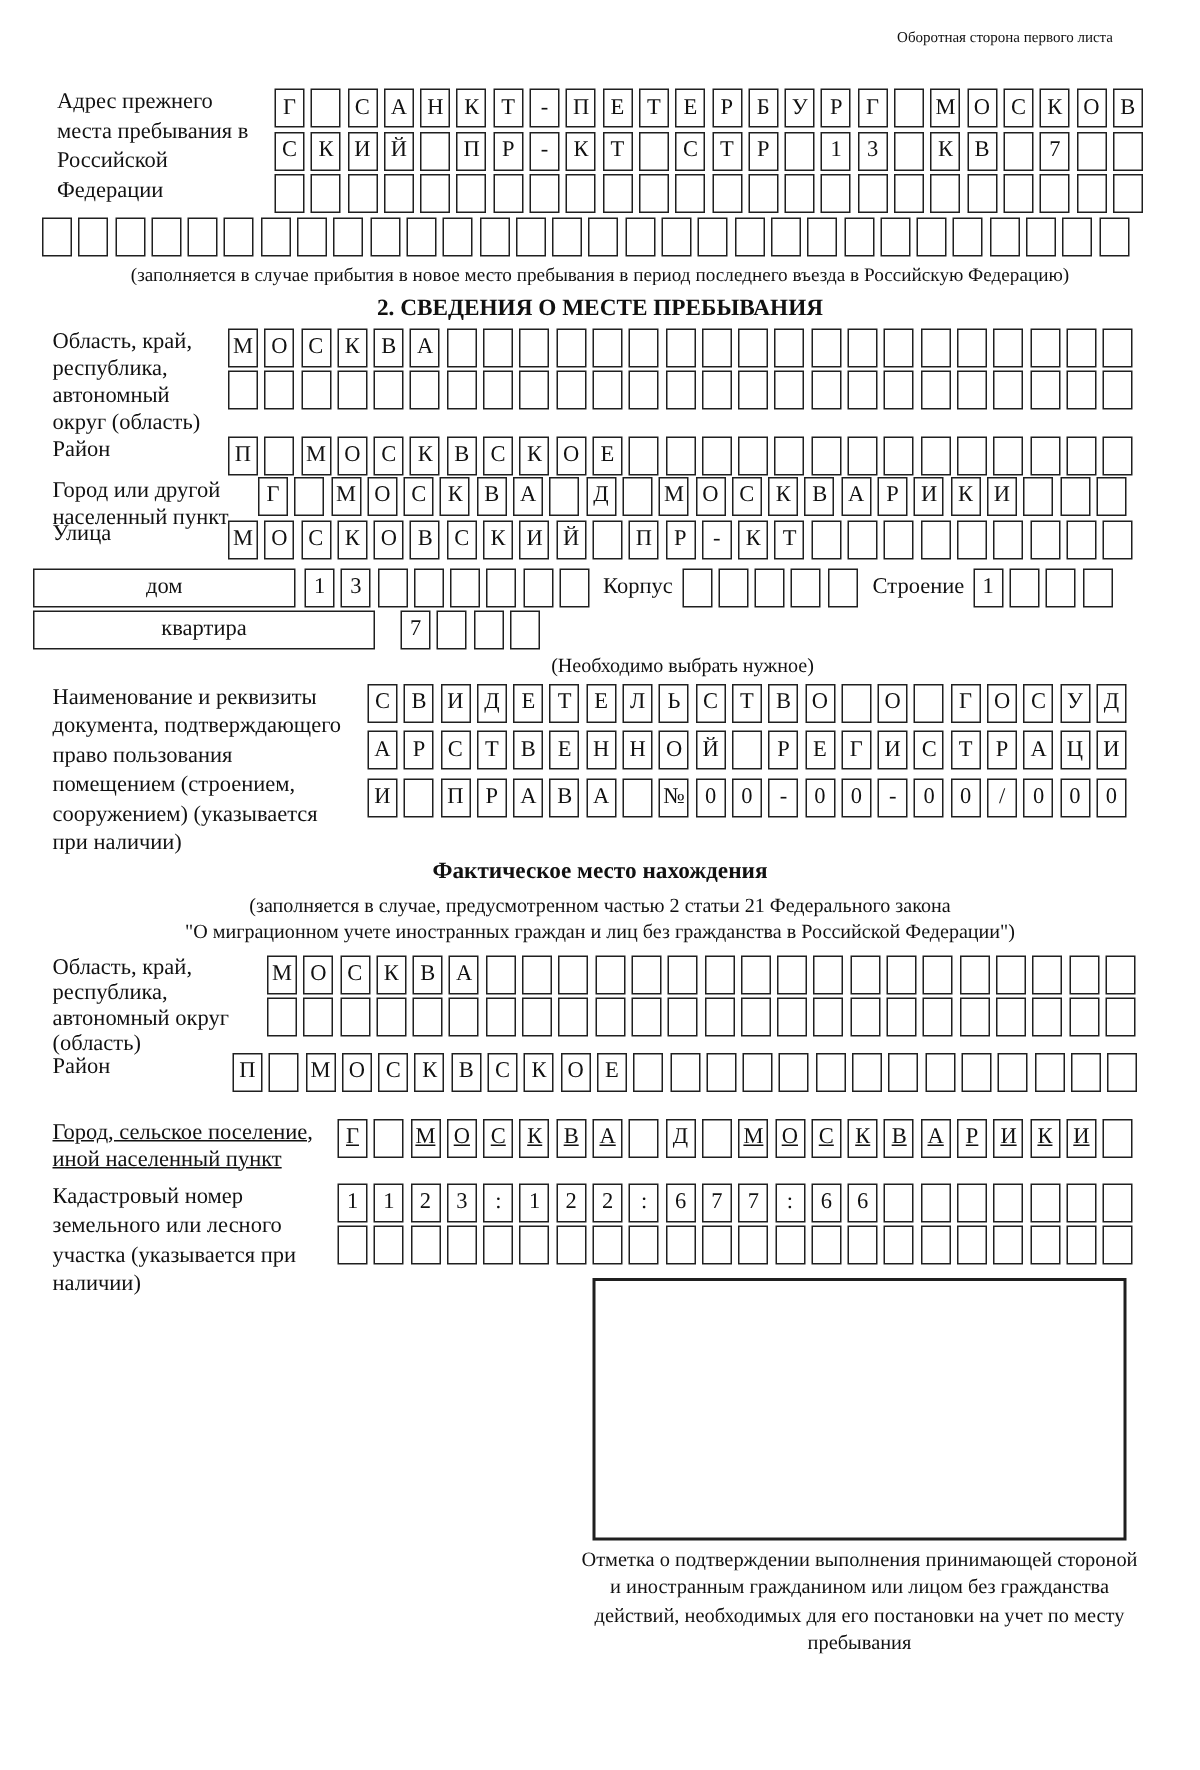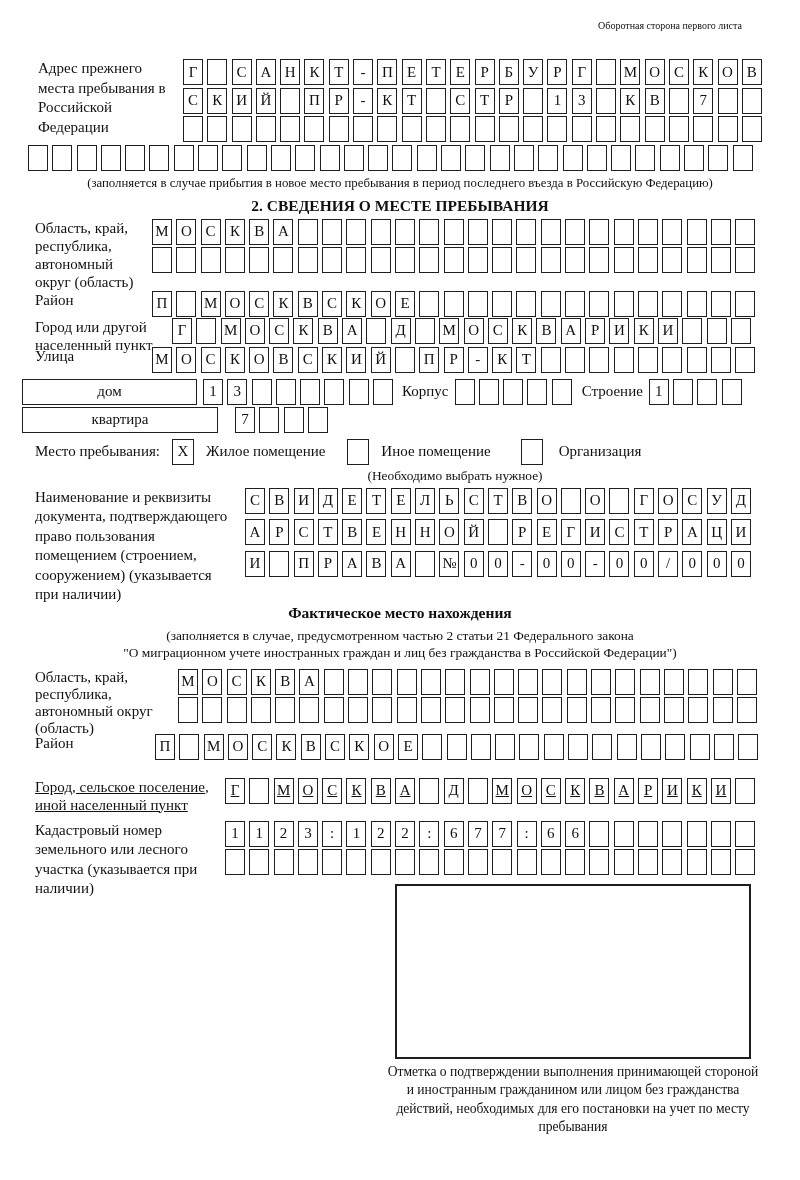--- a/index.html
+++ b/index.html
@@ -357,38 +357,29 @@
     <div class="flabel" style="margin:0 6px 0 10px;">Строение</div>
     <div class="cells">
         <span class="cell">1</span>
         <span class="cell"></span>
         <span class="cell"></span>
         <span class="cell"></span>
       </div>
   </div>
 
   <div class="inline-row" style="margin:2px 0 0 22px;">
-    <div class="bigbox" style="width:196px;">квартира</div>
+    <div class="bigbox" style="width:228px;">квартира</div>
     <div class="cells" style="margin-left:17px;">
         <span class="cell">7</span>
         <span class="cell"></span>
         <span class="cell"></span>
         <span class="cell"></span>
       </div>
   </div>
 
-  <div class="inline-row" style="margin:6px 0 0 35px;">
-    <span class="flabel">Место пребывания:</span>
-    <span class="chk" style="margin-left:12px;">X</span>
-    <span class="flabel" style="margin-left:12px;">Жилое помещение</span>
-    <span class="chk" style="margin-left:22px;"></span>
-    <span class="flabel" style="margin-left:12px;">Иное помещение</span>
-    <span class="chk" style="margin-left:30px;"></span>
-    <span class="flabel" style="margin-left:16px;">Организация</span>
-  </div>
   <div class="note2 center" style="margin:2px 0 0 240px; width:430px;">(Необходимо выбрать нужное)</div>
 
   <div class="field" style="margin:4px 0 0 35px;">
     <div class="flabel capped" style="width:210px; padding-right:12px; height:89px;">Наименование и реквизиты документа, подтверждающего право пользования помещением (строением, сооружением) (указывается при наличии)</div>
     <div class="cellcol" style="gap:5.5px;">
       <div class="cells">
           <span class="cell">С</span>
           <span class="cell">В</span>
           <span class="cell">И</span>
           <span class="cell">Д</span>

